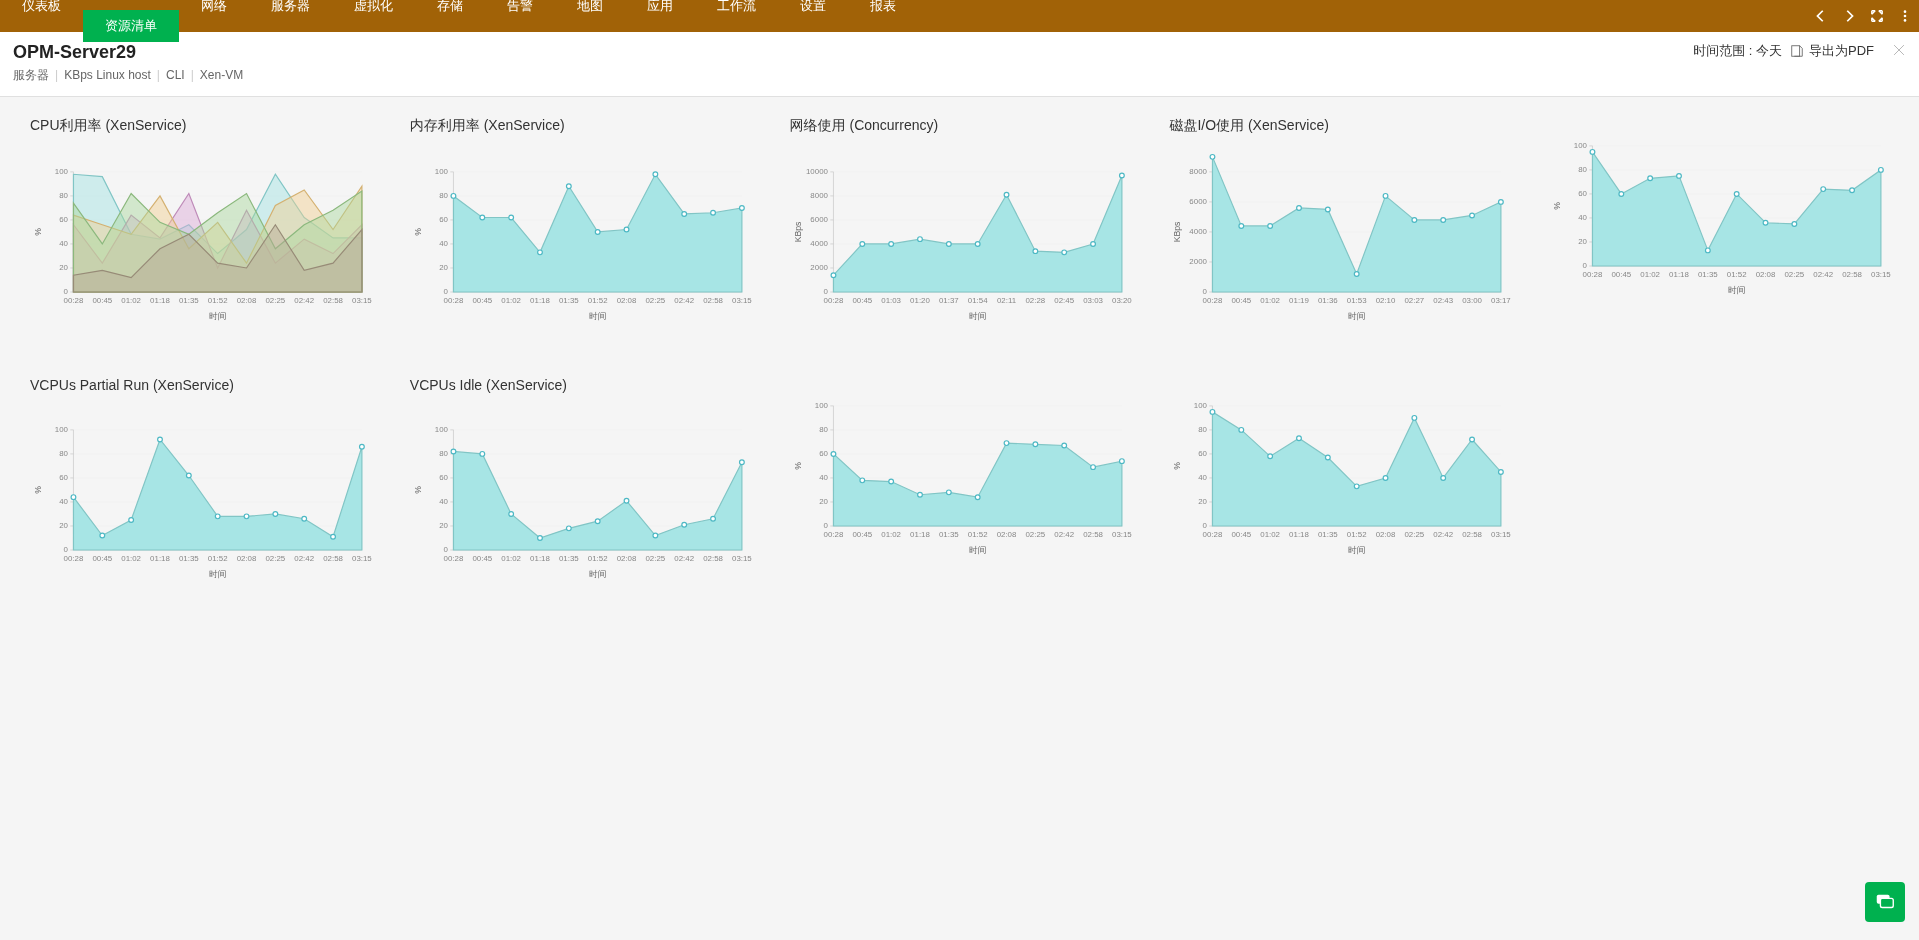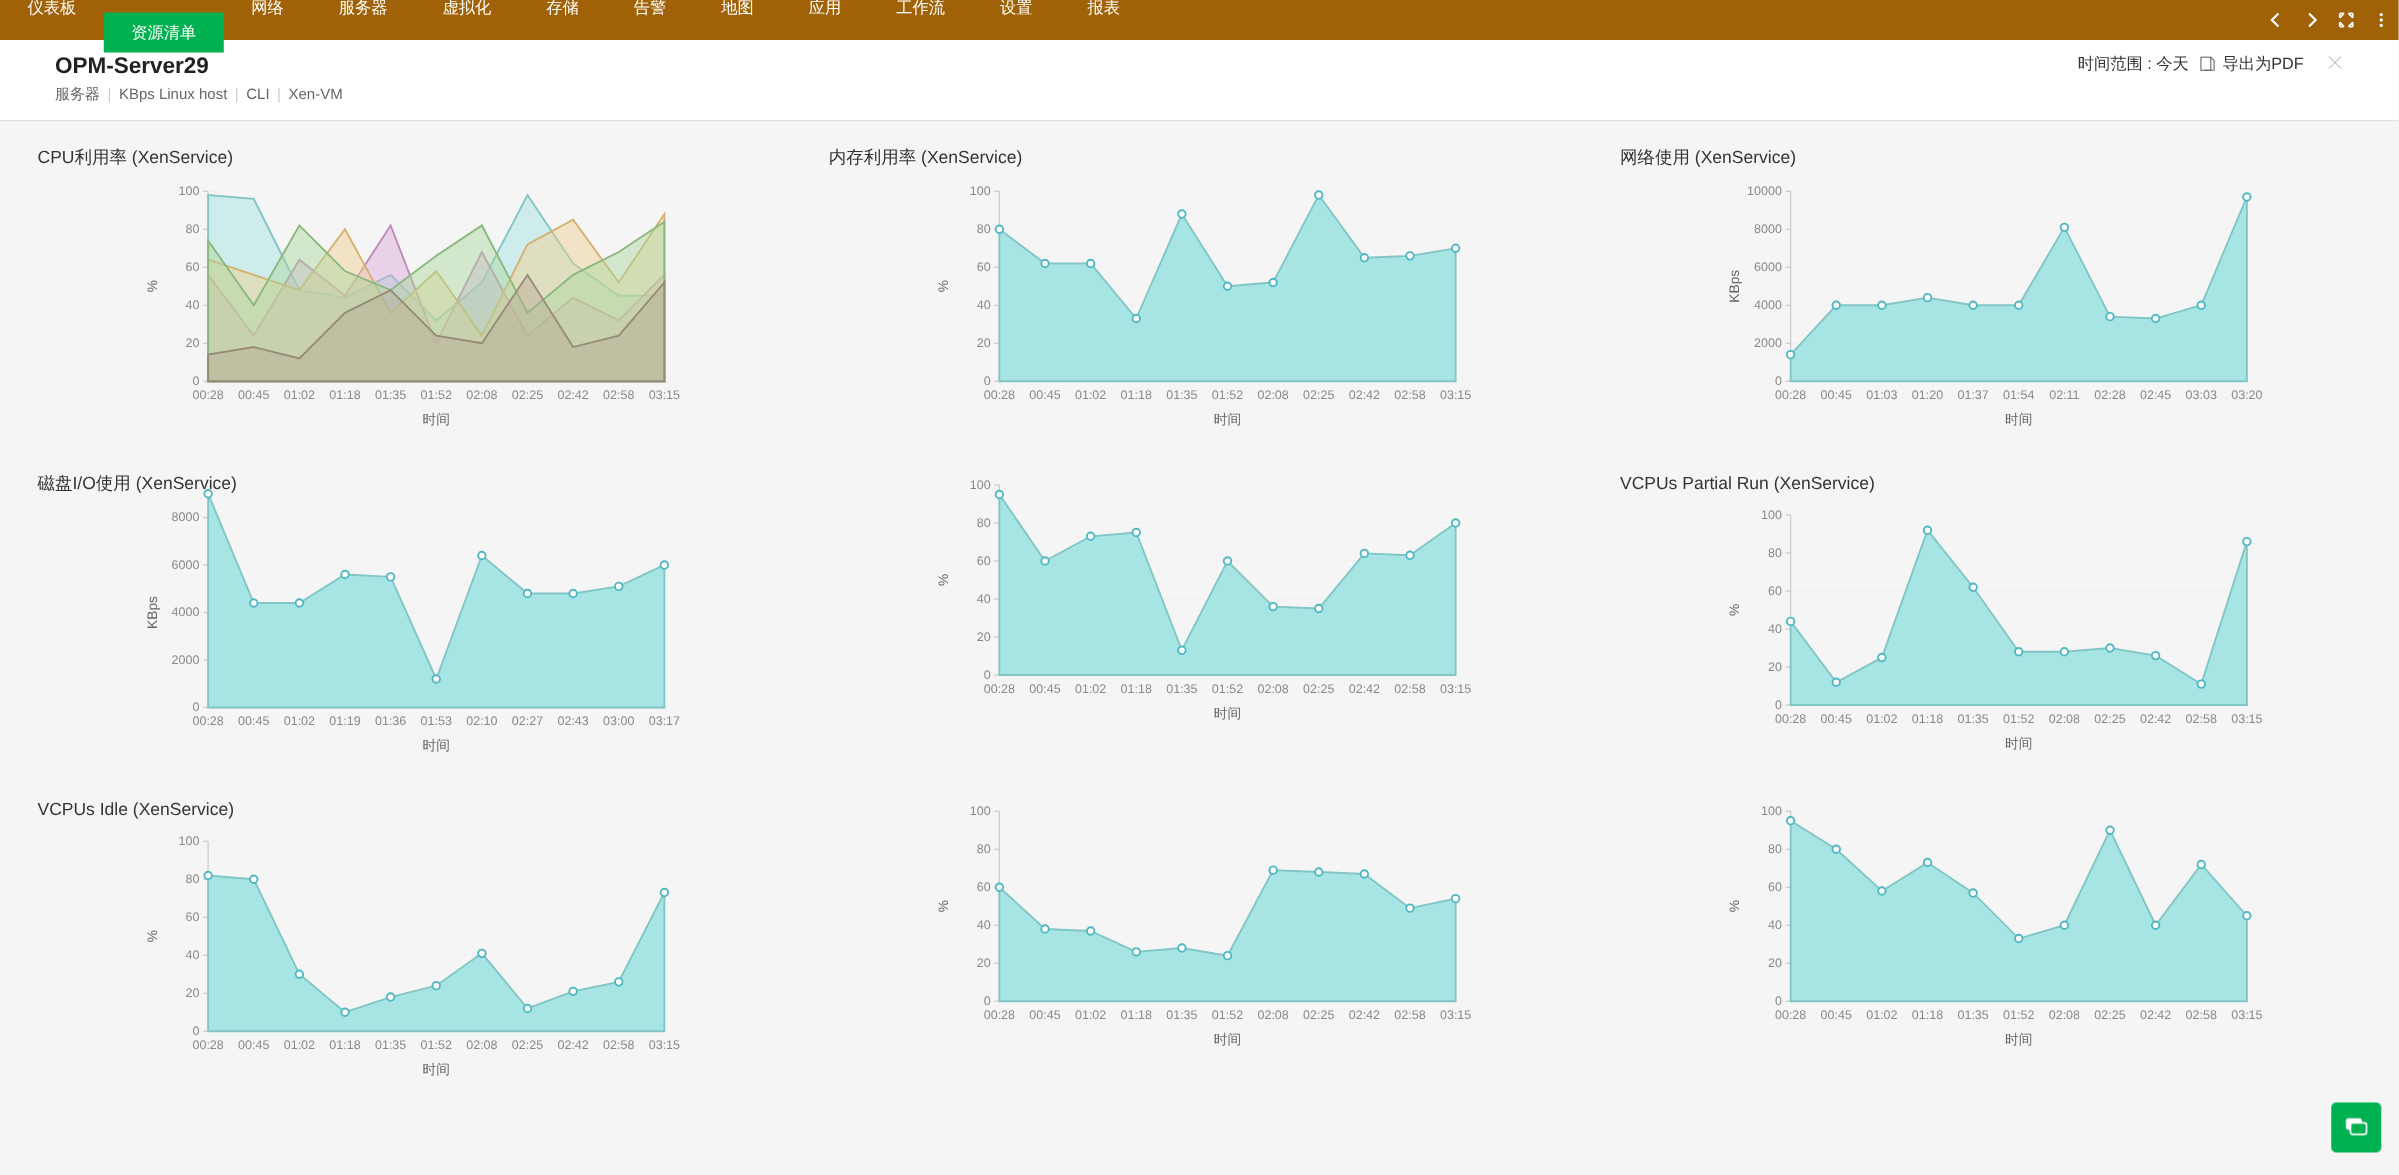--- a/index.html
+++ b/index.html
@@ -3,32 +3,32 @@
 <meta charset="utf-8">
 <style>
 * { margin: 0; padding: 0; box-sizing: border-box; font-family: -apple-system, BlinkMacSystemFont, "Segoe UI", Arial, sans-serif; }
 body { background: #f5f5f5; overflow-x: hidden; }
 .topnav { background: #a16207; height: 32px; display: flex; align-items: center; color: #fff; font-size: 13px; }
 .topnav .item { padding: 0 22px; height: 32px; display: flex; align-items: center; cursor: pointer; }
 .topnav .item.active { background: #00b14f; margin-top: 20px; }
 .topnav .spacer { flex: 1; }
 .topnav .iconbtn { width: 28px; height: 32px; display: flex; align-items: center; justify-content: center; cursor: pointer; }
 .topnav svg { width: 14px; height: 14px; fill: #fff; }
-.header { background: #fff; border-bottom: 1px solid #e0e0e0; padding: 10px 44px 12px; display: flex; align-items: flex-start; }
+.header { background: #fff; border-bottom: 1px solid #e0e0e0; padding: 10px 13px 12px; display: flex; align-items: flex-start; }
 .header .titleblock { flex: 1; }
 .header h1 { font-size: 18px; font-weight: 700; color: #222; margin-bottom: 4px; }
 .header .crumbs { font-size: 12px; color: #666; }
 .header .crumbs span { color: #666; }
 .header .crumbs .sep { margin: 0 6px; color: #ccc; }
 .header .tools { display: flex; align-items: center; gap: 8px; font-size: 13px; color: #333; }
 .header .tools .link { cursor: pointer; display: flex; align-items: center; gap: 5px; }
 .header .tools svg { width: 14px; height: 14px; }
 .closebtn { cursor: pointer; margin-left: 10px; }
 .closebtn svg { width: 18px; height: 18px; stroke: #999; stroke-width: 1; fill: none; }
-.content { padding: 20px 30px; display: grid; grid-template-columns: 1fr 1fr 1fr; gap: 30px 40px; }
+.content { padding: 20px 30px; display: grid; grid-template-columns: 1fr 1fr 1fr 1fr 1fr; gap: 30px 40px; }
 .chartbox { }
 .chartbox .ctitle { font-size: 14px; color: #333; margin-bottom: 8px; }
 .chartbox svg.plot { width: 100%; height: 200px; overflow: visible; }
 .axistext { font-size: 10px; fill: #888; }
 .axisline { stroke: #ccc; stroke-width: 1; }
 .gridline { stroke: #eee; stroke-width: 0.5; }
 .axislabel { font-size: 11px; fill: #666; text-anchor: middle; }
 .ylabel { font-size: 11px; fill: #666; text-anchor: middle; }
 .pt { fill: #fff; stroke: #4db8c4; stroke-width: 1.5; r: 3; }
 .fab { position: fixed; bottom: 18px; right: 14px; width: 40px; height: 40px; background: #00b14f; border-radius: 4px; display: flex; align-items: center; justify-content: center; cursor: pointer; }
@@ -182,21 +182,21 @@
         <circle cx="201" cy="28.24000000000001" r="3" class="pt"></circle>
         <circle cx="237.5" cy="86" r="3" class="pt"></circle>
         <circle cx="274" cy="82.96" r="3" class="pt"></circle>
         <circle cx="310.5" cy="13.039999999999992" r="3" class="pt"></circle>
         <circle cx="347" cy="63.2" r="3" class="pt"></circle>
         <circle cx="383.5" cy="61.67999999999999" r="3" class="pt"></circle>
         <circle cx="420" cy="55.60000000000001" r="3" class="pt"></circle>
         <text x="237.5" y="196" class="axislabel">时间</text>
         <text x="14" y="86" class="ylabel" transform="rotate(-90 14 86)">%</text>
       </svg></div>
-    <div class="chartbox"><div class="ctitle">网络使用 (XenService)</div><svg class="plot" viewBox="0 0 430 200">
+    <div class="chartbox"><div class="ctitle">网络使用 (Concurrency)</div><svg class="plot" viewBox="0 0 430 200">
         <line x1="55" x2="420" y1="162" y2="162" class="gridline"></line>
         <line x1="51" x2="55" y1="162" y2="162" class="axisline"></line>
         <text x="48" y="165" class="axistext" text-anchor="end">0</text>
         <line x1="55" x2="420" y1="131.6" y2="131.6" class="gridline"></line>
         <line x1="51" x2="55" y1="131.6" y2="131.6" class="axisline"></line>
         <text x="48" y="134.6" class="axistext" text-anchor="end">2000</text>
         <line x1="55" x2="420" y1="101.19999999999999" y2="101.19999999999999" class="gridline"></line>
         <line x1="51" x2="55" y1="101.19999999999999" y2="101.19999999999999" class="axisline"></line>
         <text x="48" y="104.19999999999999" class="axistext" text-anchor="end">4000</text>
         <line x1="55" x2="420" y1="70.8" y2="70.8" class="gridline"></line>

